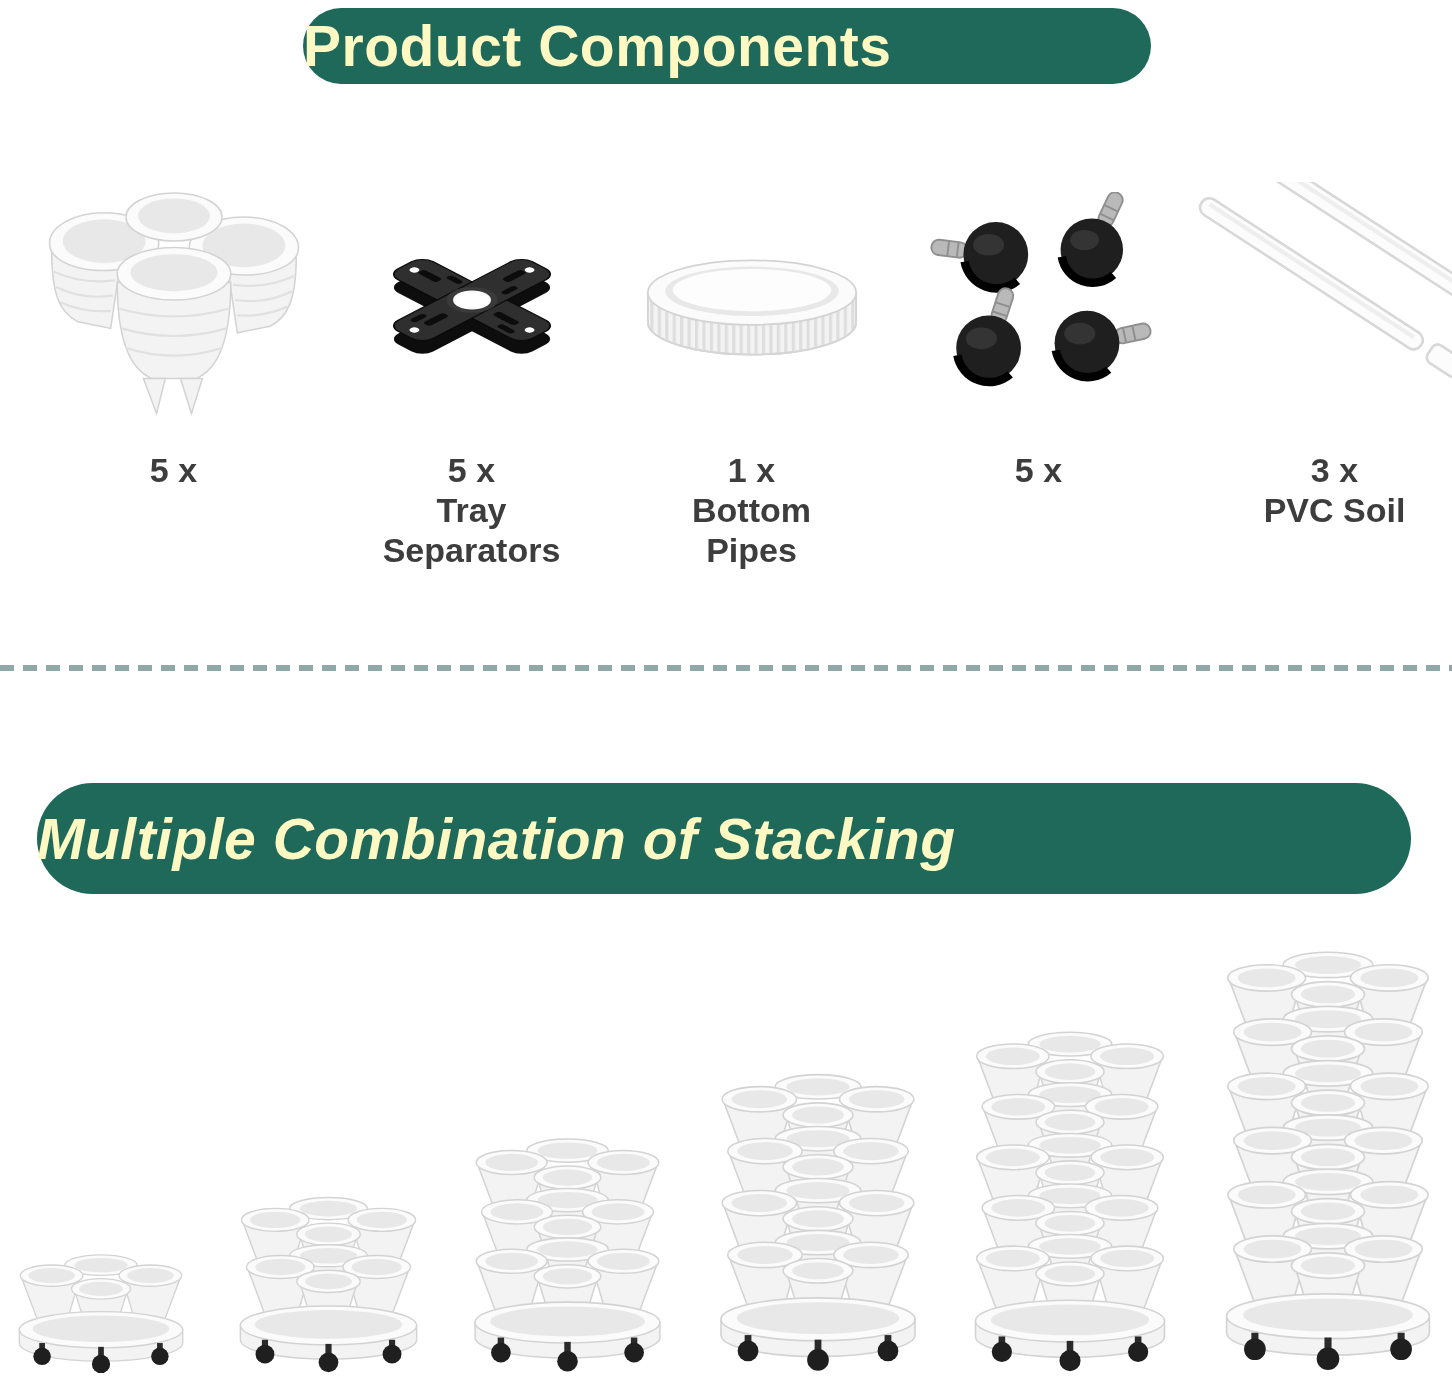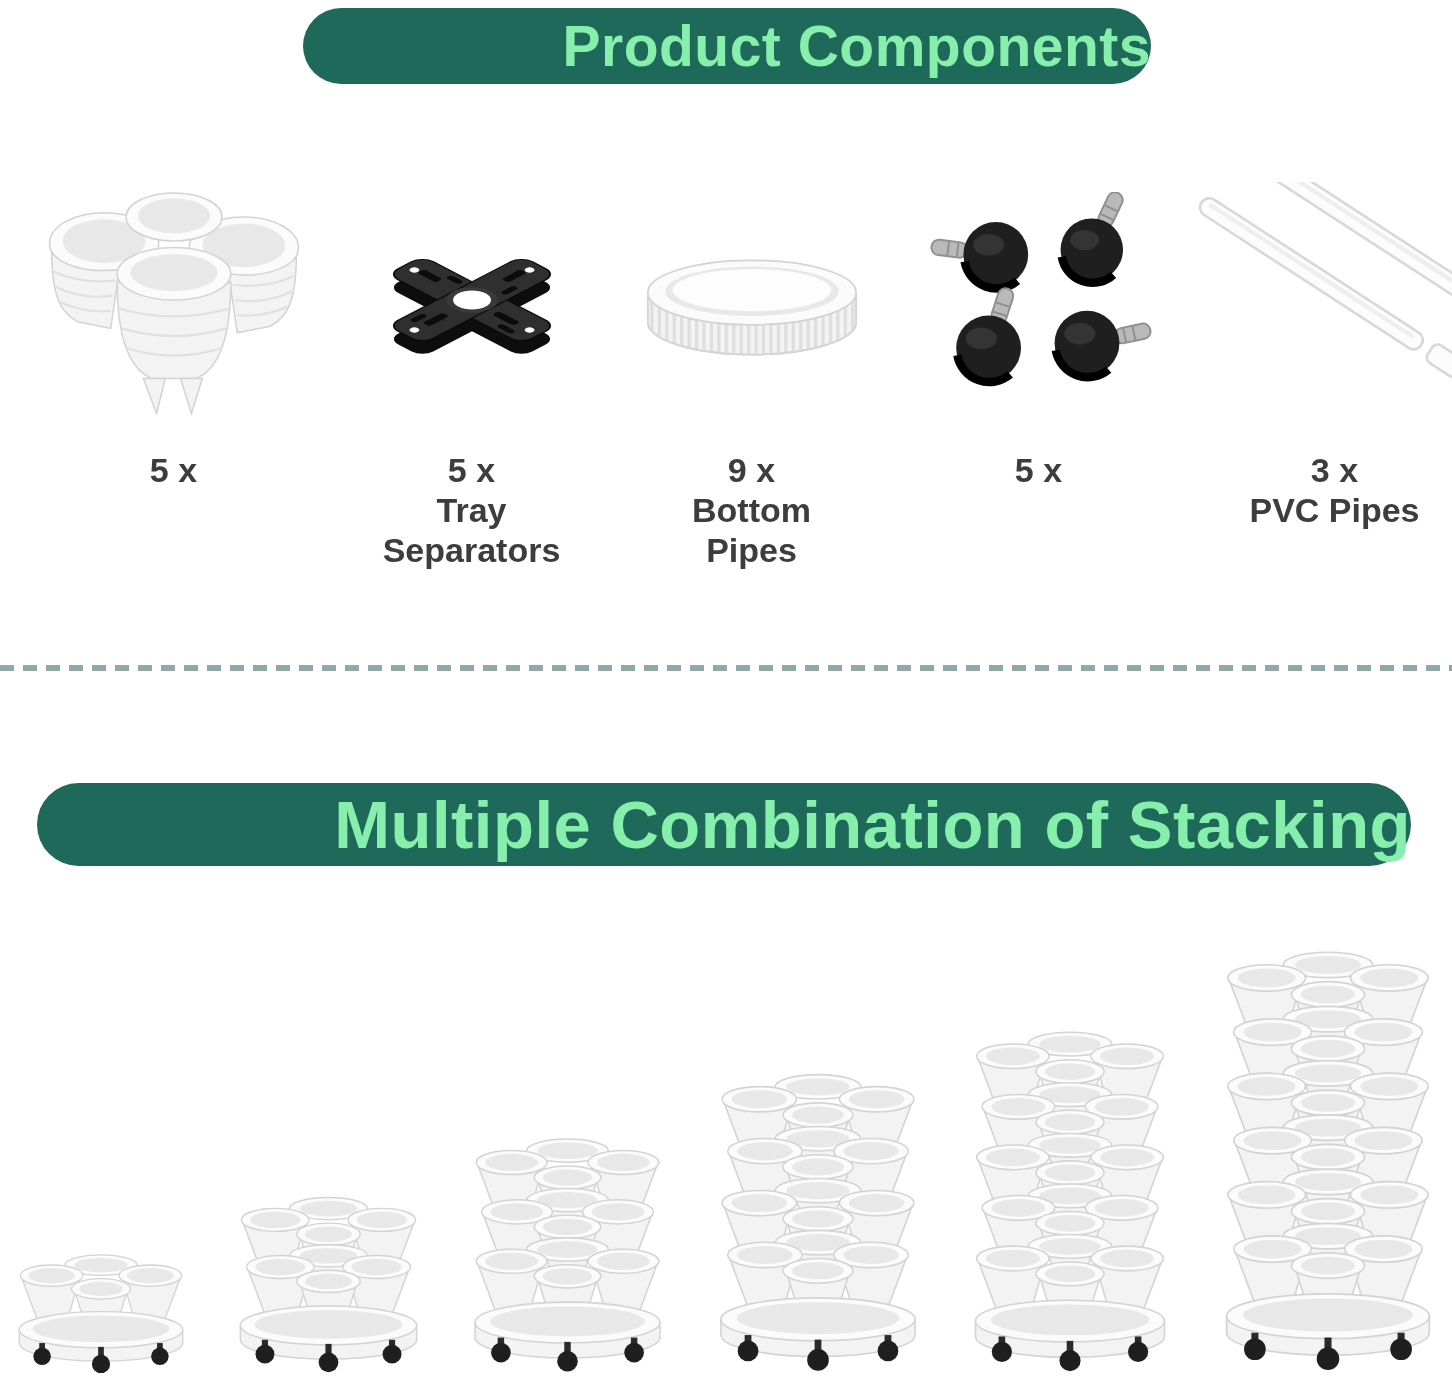--- a/index.html
+++ b/index.html
@@ -1,22 +1,22 @@
 <!DOCTYPE html>
 <html><head>
 <meta charset="utf-8">
 <style>
   html,body{margin:0;padding:0;background:#fff;}
   .page{position:relative;width:1452px;height:1387px;background:#ffffff;overflow:hidden;
         font-family:"Liberation Sans",sans-serif;}
-  .pill{position:absolute;background:#1e695a;color:#86efac;font-weight:bold;
-        display:flex;align-items:center;justify-content:flex-end;border-radius:999px;
+  .pill{position:absolute;background:#1e695a;color:#fef9c3;font-weight:bold;
+        display:flex;align-items:center;justify-content:flex-start;border-radius:999px;
         letter-spacing:0.5px;white-space:nowrap;}
   .pill-1{left:303px;top:8px;width:848px;height:76px;font-size:57px;}
-  .pill-2{left:37px;top:783px;width:1374px;height:83px;font-size:67px;}
+  .pill-2{left:37px;top:783px;width:1374px;height:111px;font-size:57px;font-style:italic;}
   .components-row{position:absolute;left:0;top:150px;width:1452px;
         display:grid;grid-template-columns:300px 296px 264px 310px 282px;}
   .component{display:flex;flex-direction:column;align-items:center;margin:0;padding-left:47px;}
   .imgbox{height:300px;display:flex;align-items:center;justify-content:center;}
   .caption{text-align:center;}
   .qty,.cname{font-size:34px;font-weight:bold;color:#3d3d3d;line-height:40px;}
   .divider{position:absolute;left:0;top:665px;width:1452px;height:6px;
         background:repeating-linear-gradient(90deg,#91a8a8 0 14px,transparent 14px 23px);}
   .towers-row{position:absolute;left:0;bottom:0;width:1452px;height:475px;
         display:flex;align-items:flex-end;justify-content:space-between;padding:0 6px;box-sizing:border-box;}
@@ -122,21 +122,21 @@
             </pattern>
           </defs>
           <path class="body" d="M 8 28 L 8 40 A 42 13 0 0 0 92 40 L 92 28 Z"></path>
           <path d="M 8 28 L 8 40 A 42 13 0 0 0 92 40 L 92 28 Z" fill="url(#ribs)" stroke="#d5d5d5" stroke-width="0.7"></path>
           <ellipse class="rim" cx="50" cy="28" rx="42" ry="13"></ellipse>
           <ellipse class="cav" cx="50" cy="27.5" rx="35" ry="10"></ellipse>
           <ellipse cx="50" cy="27" rx="32" ry="8.5" fill="#fdfdfd"></ellipse>
         </svg>
       </div>
       <figcaption class="caption">
-        <div class="qty">9 x</div>
+        <div class="qty">1 x</div>
         <div class="cname">Bottom Pipes</div>
       </figcaption>
     </figure>
 
     <figure class="component">
       <div class="imgbox">
         <svg viewBox="0 0 100 90" width="240" height="216">
           <g transform="translate(32,26)">
             <g transform="rotate(187)">
                 <rect class="metal" x="12" y="-3.2" width="15" height="6.4" rx="3.1"></rect>
@@ -191,21 +191,21 @@
             <rect class="pipe" x="2" y="12" width="102" height="7" rx="3.4"></rect>
             <line x1="5" y1="14.5" x2="100" y2="14.5" stroke="#eeeeee" stroke-width="1.6"></line>
             <rect class="pipe" x="-8" y="38" width="100" height="7" rx="3.4"></rect>
             <line x1="-5" y1="40.5" x2="88" y2="40.5" stroke="#eeeeee" stroke-width="1.6"></line>
             <rect class="pipe" x="96" y="37.5" width="14" height="8" rx="2.5"></rect>
           </g>
         </svg>
       </div>
       <figcaption class="caption">
         <div class="qty">3 x</div>
-        <div class="cname">PVC Pipes</div>
+        <div class="cname">PVC Soil</div>
       </figcaption>
     </figure>
 
   </div>
 
   <div class="divider"></div>
 
   <div class="pill pill-2">
     <span>Multiple Combination of Stacking</span>
   </div>

